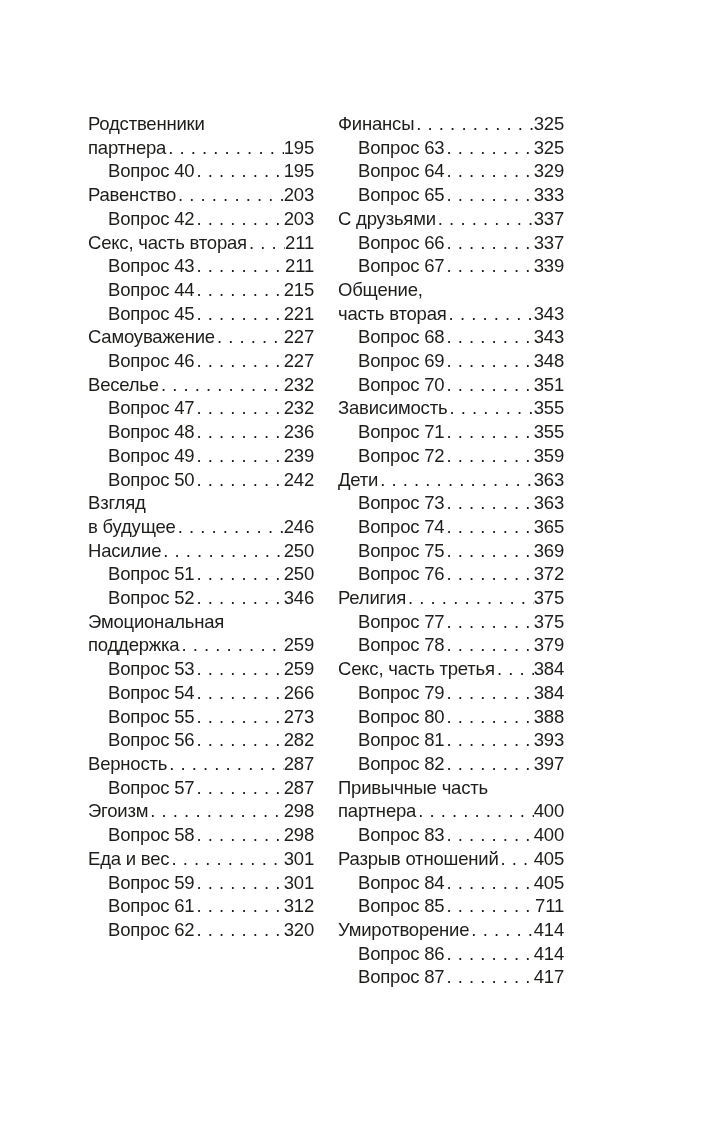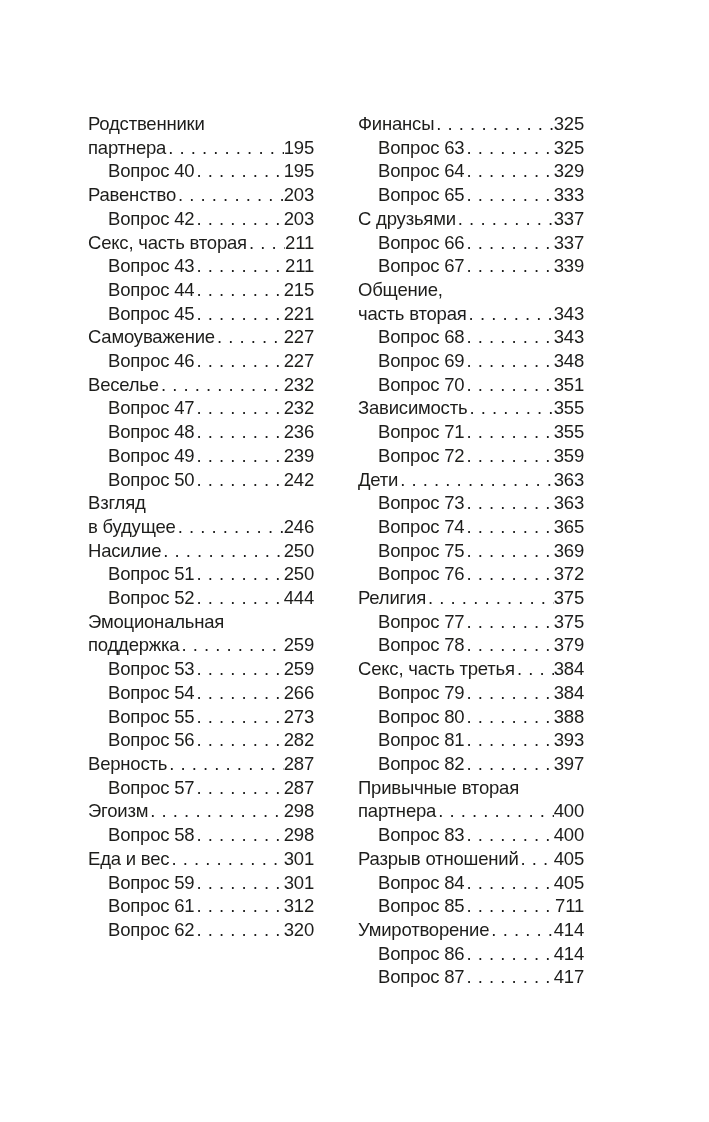--- a/index.html
+++ b/index.html
@@ -13,21 +13,21 @@
     font-family: "Liberation Sans", sans-serif;
     color: #1d1d1b;
     position: relative;
     overflow: hidden;
   }
   .toc {
     position: absolute;
     top: 112px;
     left: 88px;
     display: flex;
-    gap: 44px;
+    gap: 24px;
   }
   .toc-col {
     width: 226px;
   }
   .toc-line {
     display: flex;
     align-items: baseline;
     line-height: 23.7px;
     font-size: 18.5px;
     letter-spacing: -0.2px;
@@ -151,21 +151,21 @@
         <span class="pg">250</span>
       </div>
       <div class="toc-line indent">
         <span class="t">Вопрос 51</span>
         <span class="leader"></span>
         <span class="pg">250</span>
       </div>
       <div class="toc-line indent">
         <span class="t">Вопрос 52</span>
         <span class="leader"></span>
-        <span class="pg">444</span>
+        <span class="pg">346</span>
       </div>
       <div class="toc-line">
         <span class="t">Эмоциональная</span>
       </div>
       <div class="toc-line">
         <span class="t">поддержка</span>
         <span class="leader"></span>
         <span class="pg">259</span>
       </div>
       <div class="toc-line indent">
@@ -362,21 +362,21 @@
         <span class="t">Вопрос 81</span>
         <span class="leader"></span>
         <span class="pg">393</span>
       </div>
       <div class="toc-line indent">
         <span class="t">Вопрос 82</span>
         <span class="leader"></span>
         <span class="pg">397</span>
       </div>
       <div class="toc-line">
-        <span class="t">Привычные вторая</span>
+        <span class="t">Привычные часть</span>
       </div>
       <div class="toc-line">
         <span class="t">партнера</span>
         <span class="leader"></span>
         <span class="pg">400</span>
       </div>
       <div class="toc-line indent">
         <span class="t">Вопрос 83</span>
         <span class="leader"></span>
         <span class="pg">400</span>

